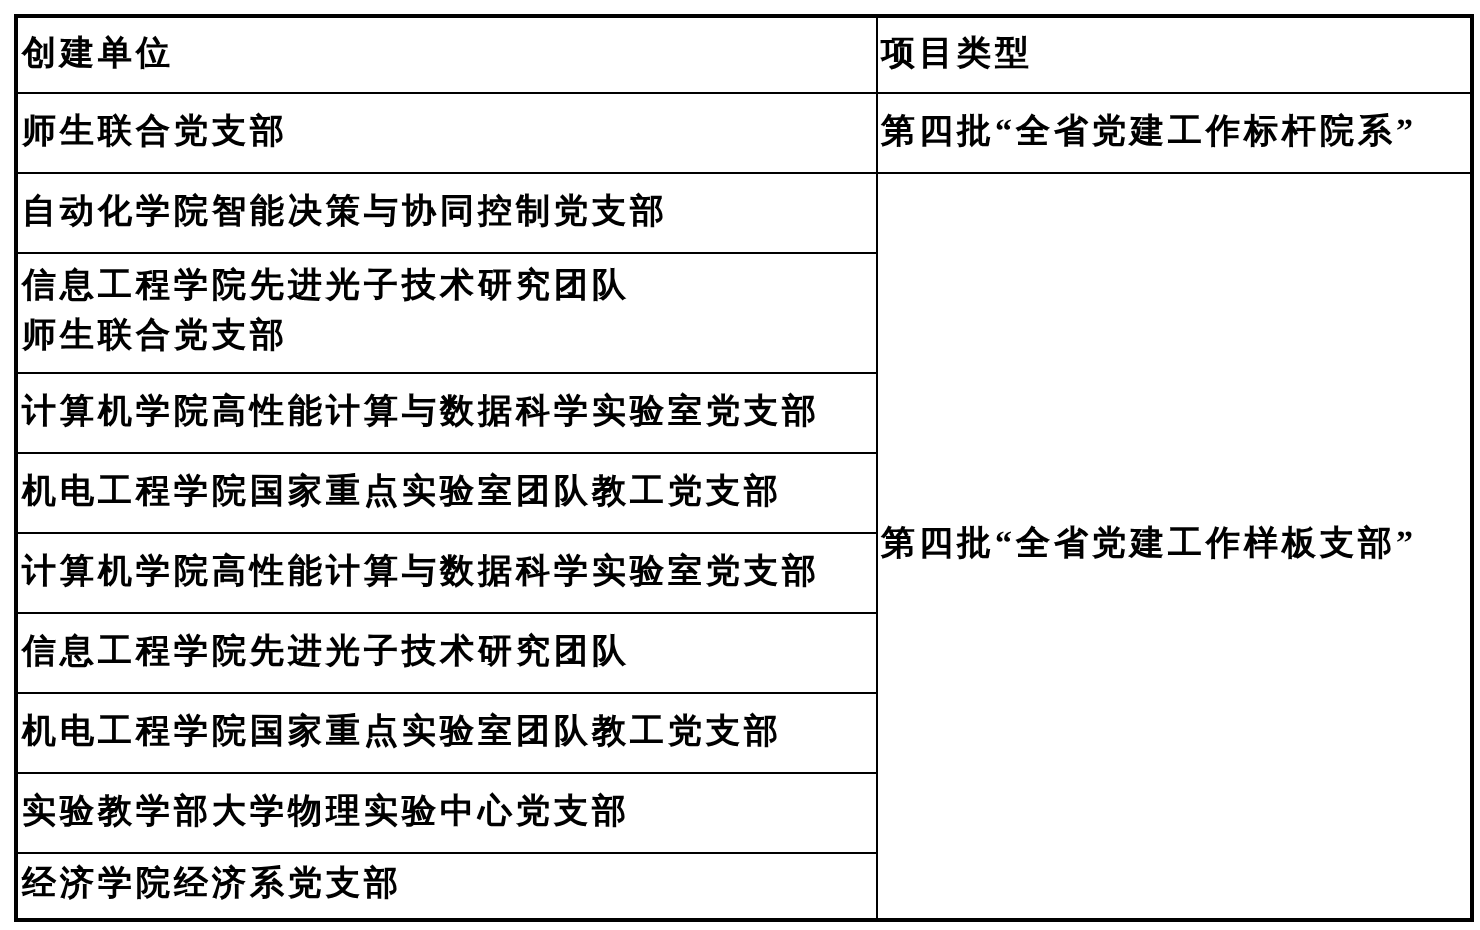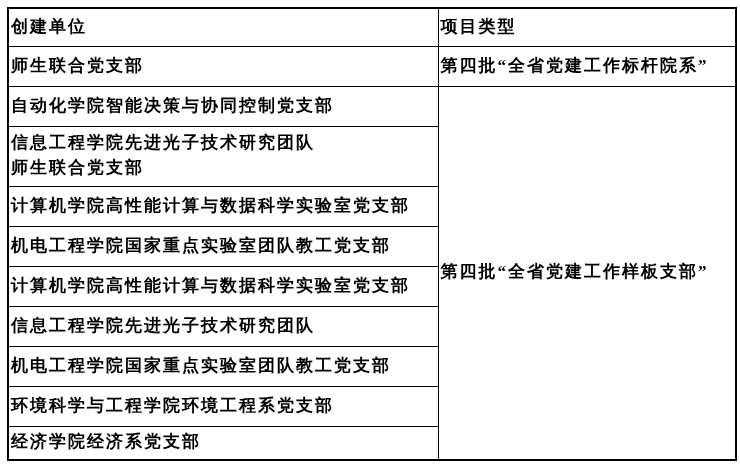--- a/index.html
+++ b/index.html
@@ -80,20 +80,20 @@
       <tr class="h-std">
         <td>计算机学院高性能计算与数据科学实验室党支部</td>
       </tr>
       <tr class="h-std">
         <td>信息工程学院先进光子技术研究团队</td>
       </tr>
       <tr class="h-std">
         <td>机电工程学院国家重点实验室团队教工党支部</td>
       </tr>
       <tr class="h-std">
-        <td>环境科学与工程学院环境工程系党支部</td>
+        <td>实验教学部大学物理实验中心党支部</td>
       </tr>
       <tr class="h-last">
         <td>经济学院经济系党支部</td>
       </tr>
     </tbody>
   </table>
 </div>
 
 </body></html>

